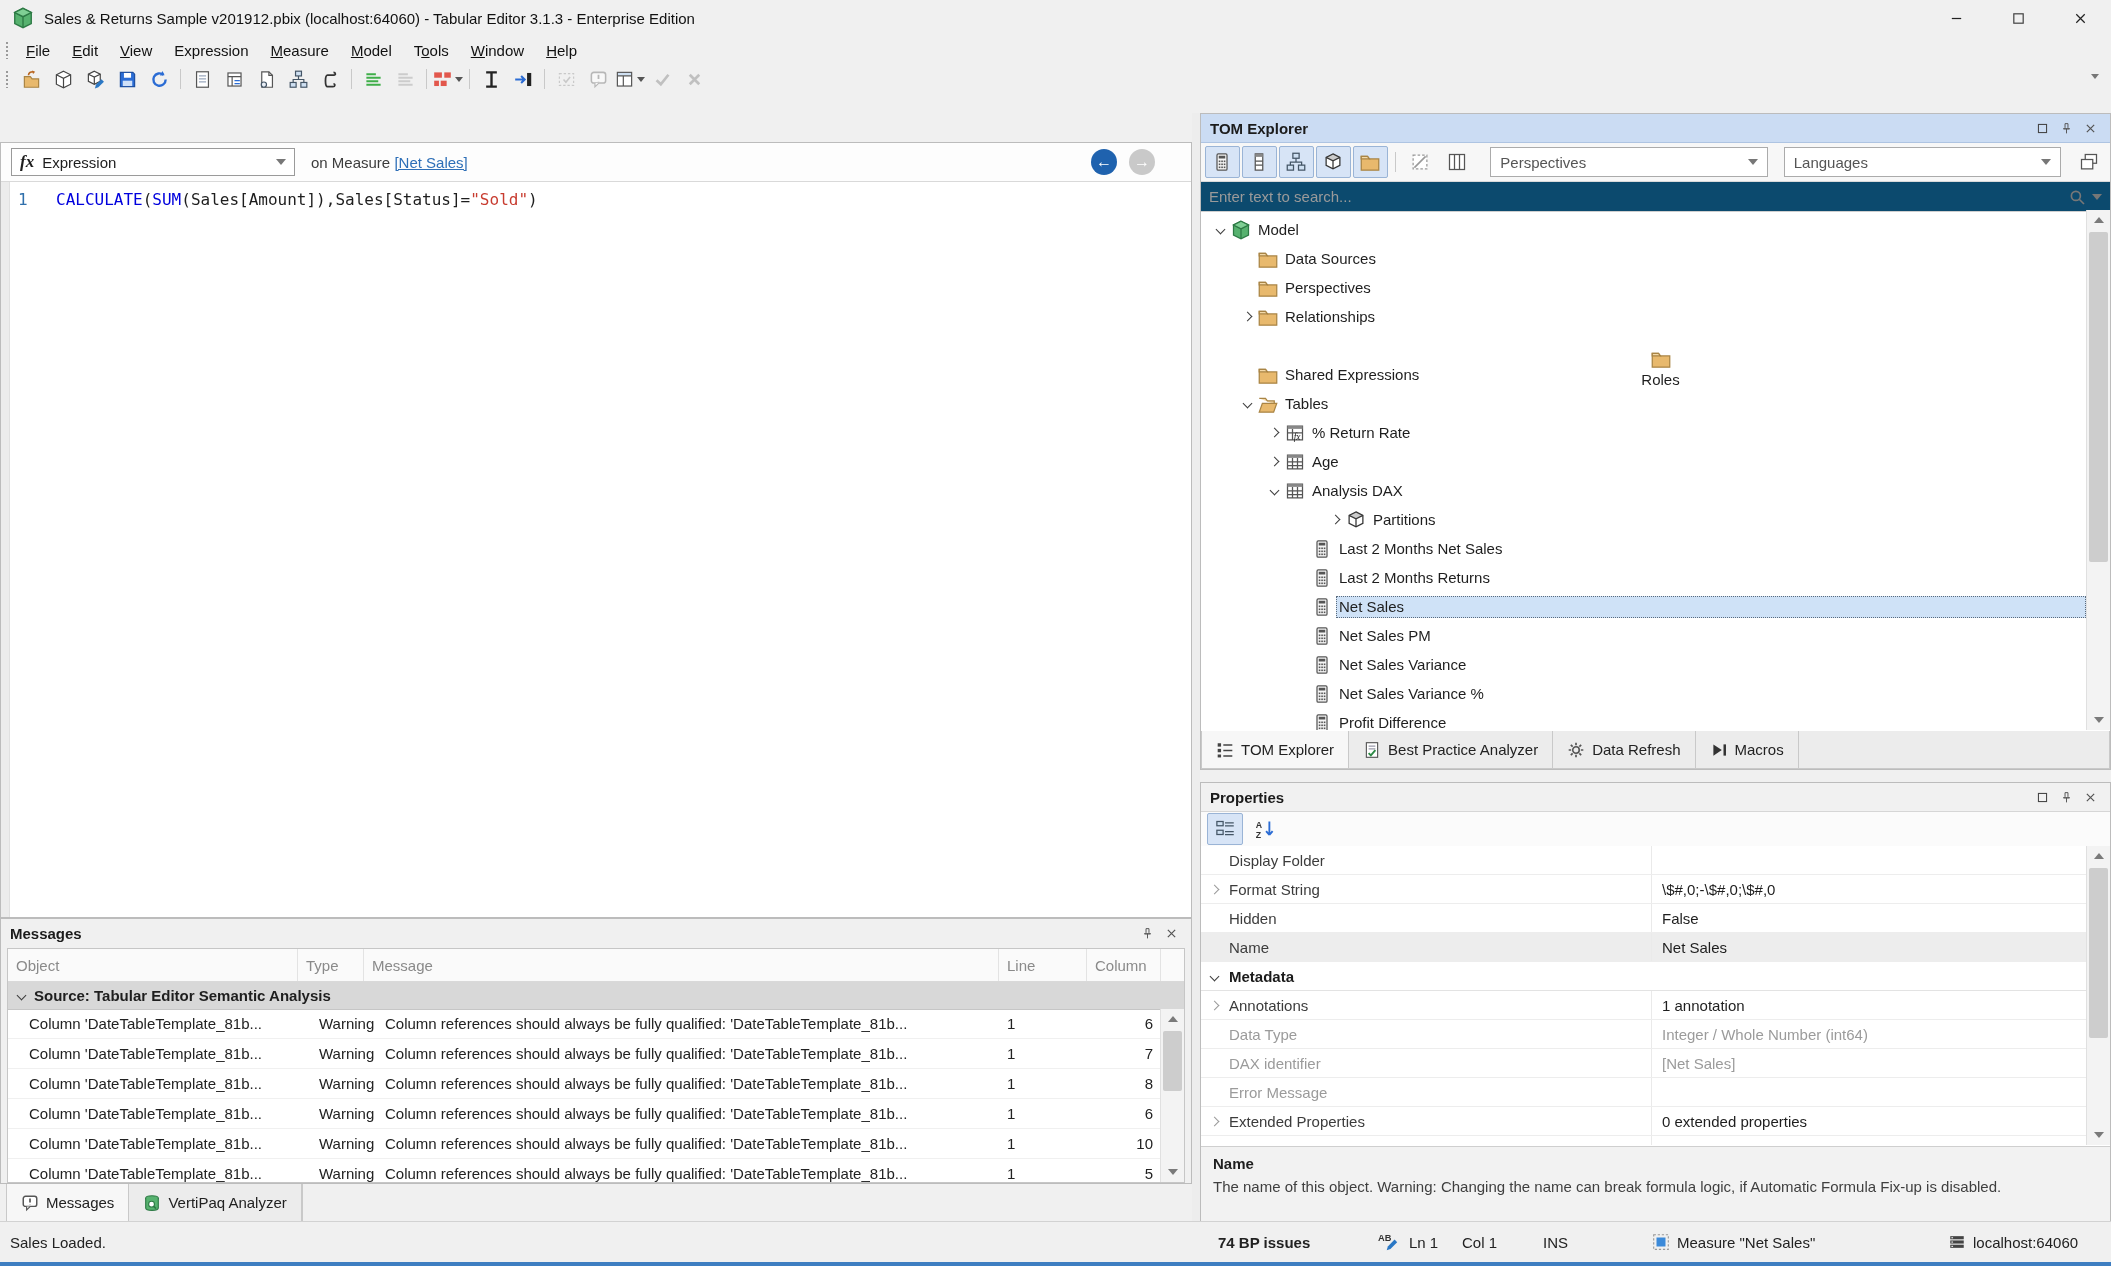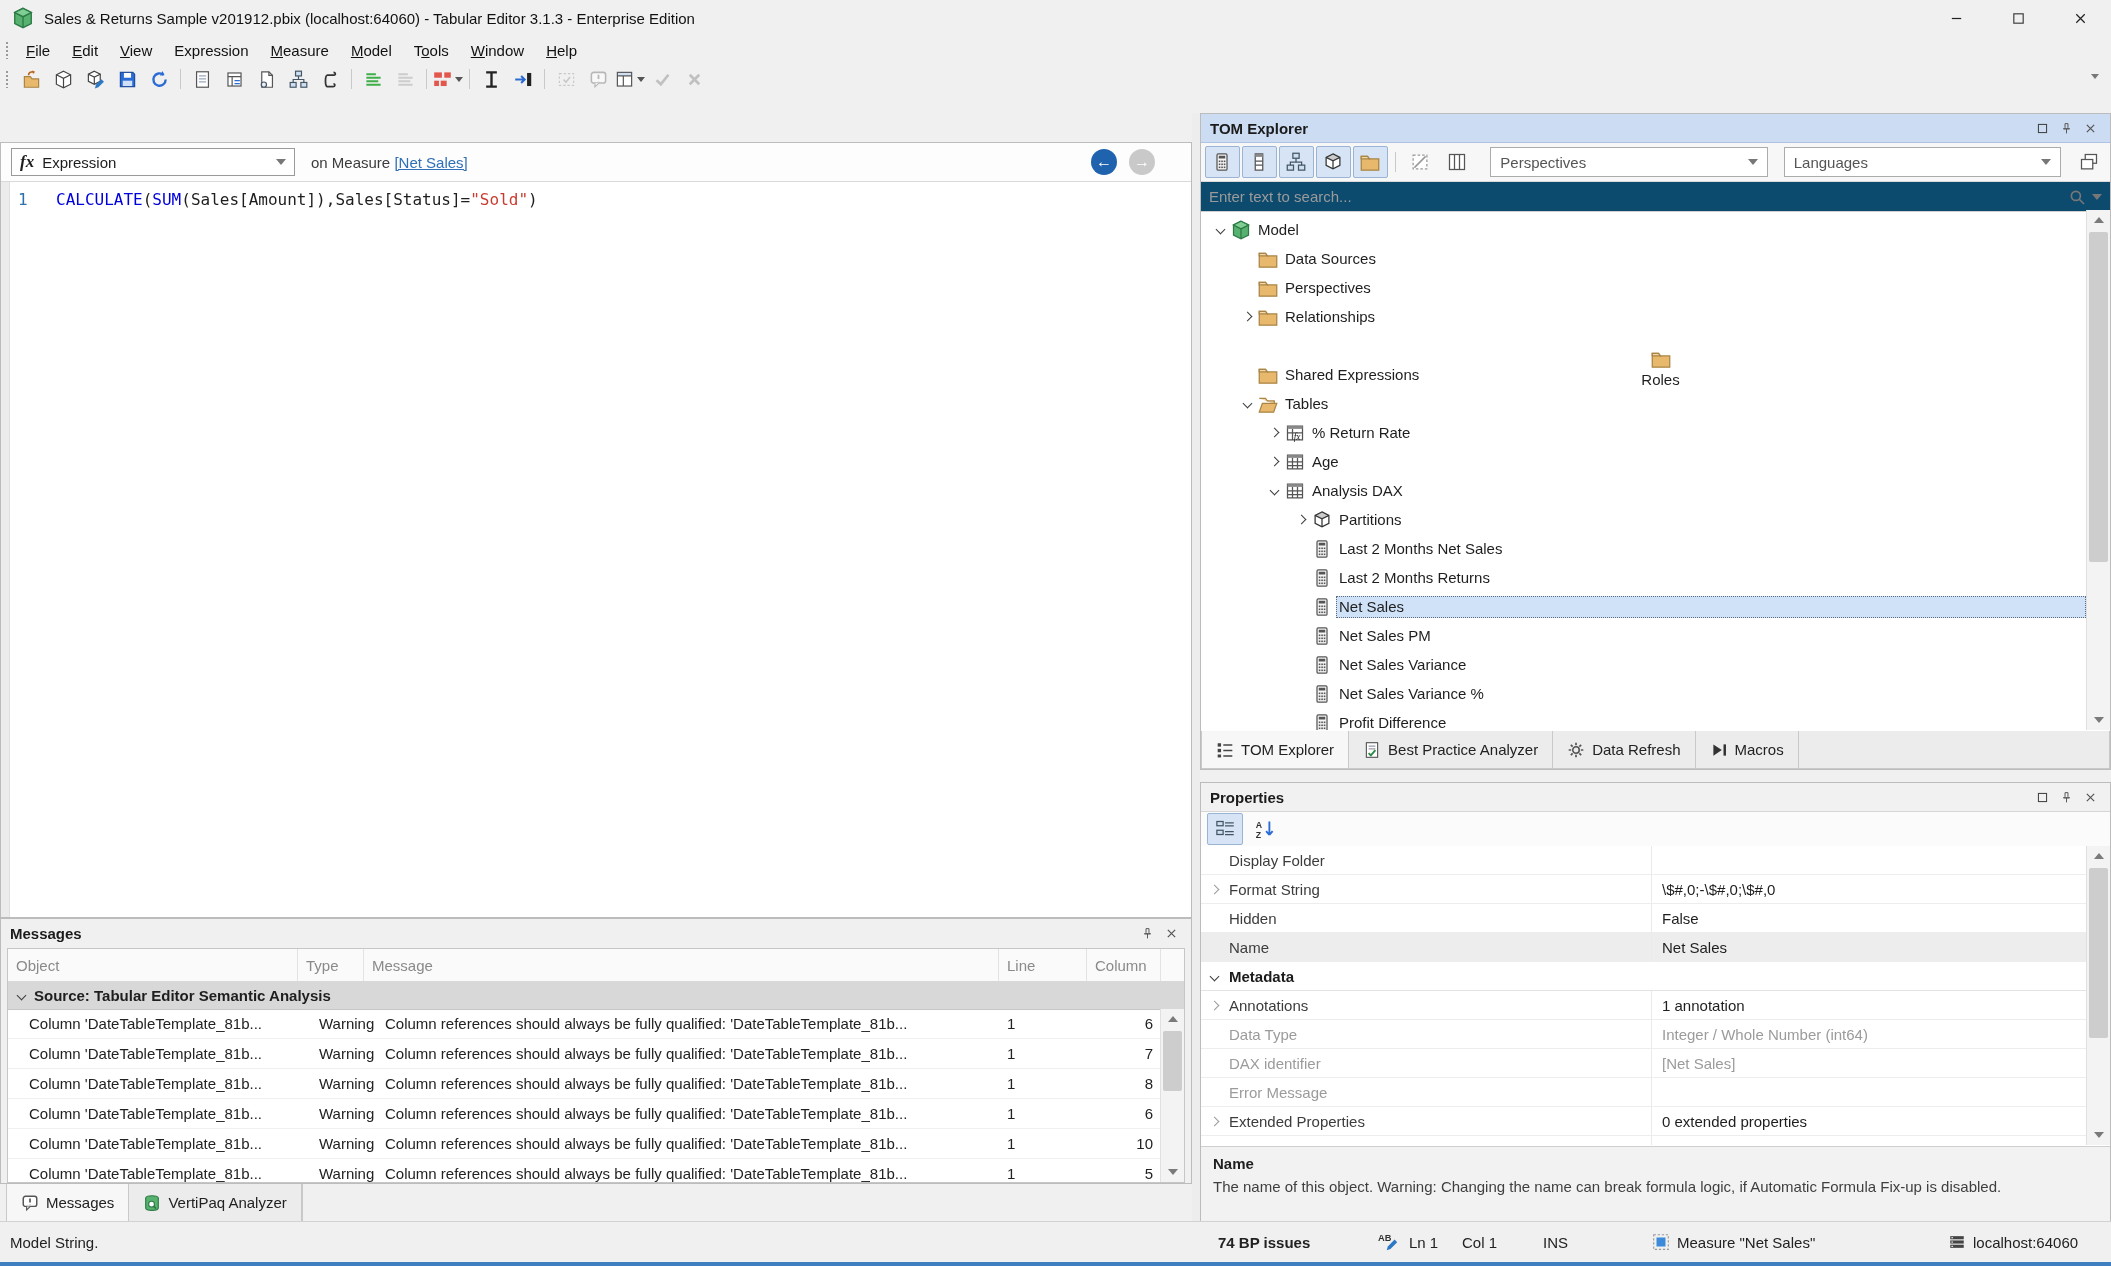--- a/index.html
+++ b/index.html
@@ -711,21 +711,21 @@
           </span>
           <span class="ticon icon">
             <svg viewBox="0 0 16 16" xmlns="http://www.w3.org/2000/svg">
               <rect x="2" y="2.5" width="12" height="11" fill="#fff" stroke="#555"></rect>
               <rect x="2" y="2.5" width="12" height="2.2" fill="#888"></rect>
               <path d="M2 7.8h12M2 10.9h12M6 4.7v8.8M10 4.7v8.8" stroke="#555"></path>
             </svg>
           </span>
           <span class="tlabel">Analysis DAX</span>
         </div>
-        <div class="trow" style="padding-left: 91px;">
+        <div class="trow" style="padding-left: 117px; margin-left: 8px;">
           <span class="texp">
             <span class="chev right"></span>
           </span>
           <span class="ticon icon">
             <svg viewBox="0 0 16 16" xmlns="http://www.w3.org/2000/svg">
               <path d="M8 1.5l5.5 2.8v6.4L8 13.5l-5.5-2.8V4.3z" fill="#fff" stroke="#333"></path>
               <path d="M2.5 4.3L8 7l5.5-2.7M8 7v6.5" stroke="#333" fill="none"></path>
               <path d="M8 1.5l5.5 2.8L8 7 2.5 4.3z" fill="#555" opacity=".3"></path>
             </svg>
           </span>
@@ -1047,21 +1047,21 @@
           <span class="vs-tri-dn"></span>
         </div>
     </div>
     <div class="phelp">
       <div class="ht">Name</div>
       <div class="hx">The name of this object. Warning: Changing the name can break formula logic, if Automatic Formula Fix-up is disabled.</div>
     </div>
   </div>
 
   <div class="statusbar">
-    <span class="sb-item" style="left:10px;">Model String.</span>
+    <span class="sb-item" style="left:10px;">Sales Loaded.</span>
     <span class="sb-item" style="left:1218px;font-weight:bold;">74 BP issues</span>
     <span class="sb-item" style="left:1378px;">
       <span class="icon" style="width:24px">
           <svg viewBox="0 0 22 16" xmlns="http://www.w3.org/2000/svg">
             <text x="0" y="7.5" font-size="8.5" font-weight="bold" fill="#333" font-family="sans-serif">AB</text>
             <path d="M8 15.5l1-3.4 6.2-6.3 2.4 2.4-6.2 6.3z" fill="#2b78c5"></path>
           </svg>
         </span>
       <span>Ln 1</span>
     </span>

